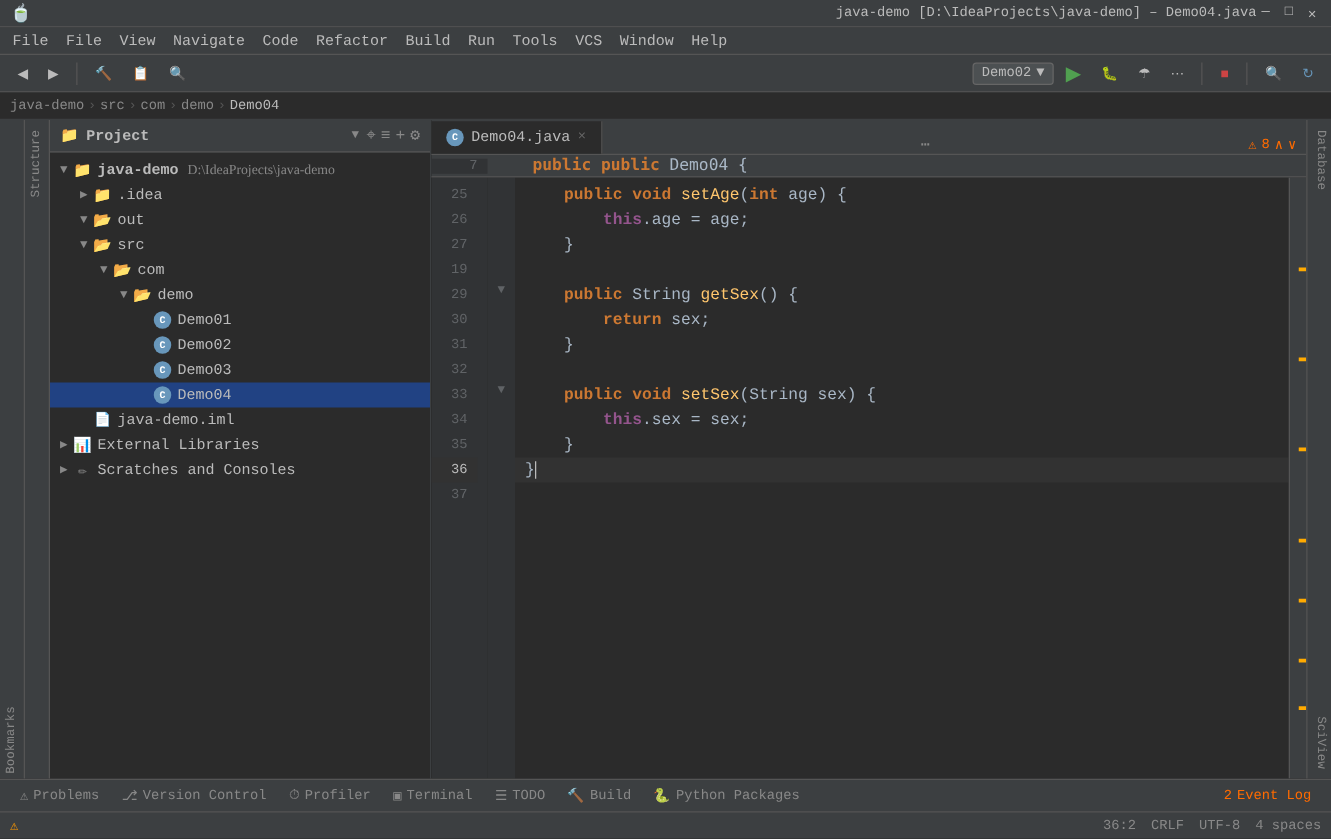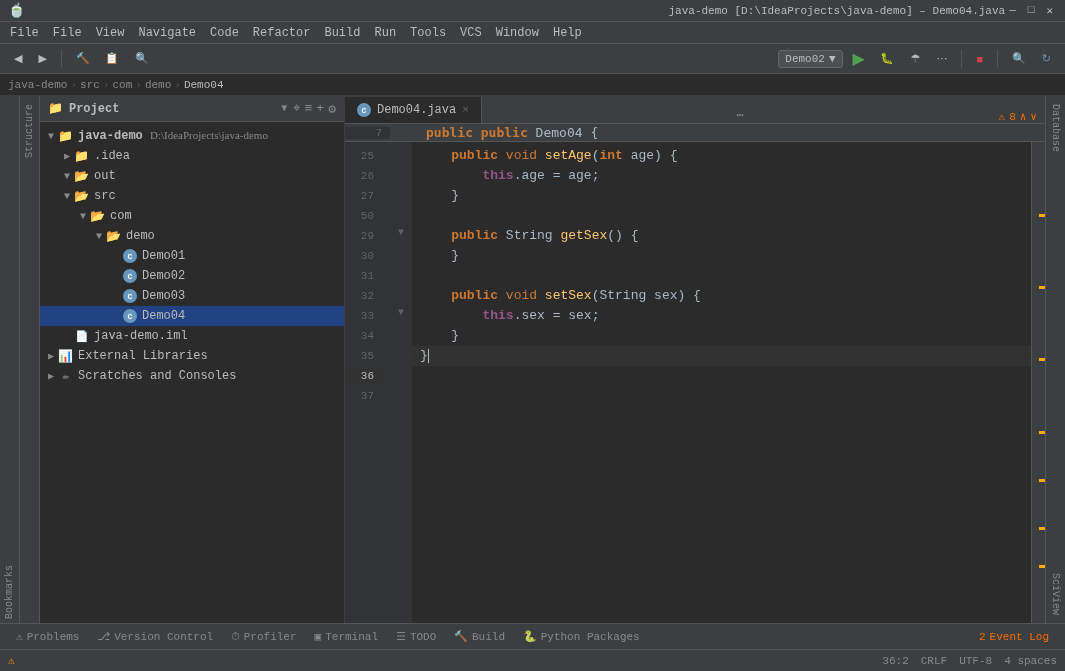--- a/index.html
+++ b/index.html
@@ -320,21 +320,21 @@
       font-family: 'Consolas', 'Courier New', monospace;
     }
     .code-line.current-line { background: #323232; }
 
     
     .kw { color: #cc7832; font-weight: bold; }
     .method { color: #ffc66d; text-align: center; }
     .punct { color: #a9b7c6; }
     .this-kw { color: #94558d; font-weight: bold; }
     .return-kw { color: #cc7832; font-weight: bold; }
-    .void-kw { color: #cc7832; font-weight: normal; }
+    .void-kw { color: #cc7832; font-weight: bold; }
     .string-cls { color: #a9b7c6; }
     .cursor { 
       display: inline-block; 
       width: 1px; 
       height: 14px; 
       background: #bbbbbb; 
       vertical-align: text-bottom;
       animation: blink 1s step-end infinite;
     }
     @keyframes blink { 50% { opacity: 0; } }
@@ -709,21 +709,21 @@
         <span class="kw">public </span>
         <span>Demo04 {</span>
       </div>
     </div>
 
     <div class="editor-container">
       <div class="line-numbers">
         <div class="line-num">25</div>
         <div class="line-num">26</div>
         <div class="line-num">27</div>
-        <div class="line-num">50</div>
+        <div class="line-num">19</div>
         <div class="line-num">29</div>
         <div class="line-num">30</div>
         <div class="line-num">31</div>
         <div class="line-num">32</div>
         <div class="line-num">33</div>
         <div class="line-num">34</div>
         <div class="line-num">35</div>
         <div class="line-num" style="color:#bbbbbb; background:#323232;">36</div>
         <div class="line-num">37</div>
       </div>
@@ -757,20 +757,23 @@
         </div>
 
         <div class="code-line">
           <span> </span>
         </div>
 
         <div class="code-line">
           <span>    </span><span class="kw">public </span><span class="string-cls">String </span><span class="method">getSex</span><span>() {</span>
         </div>
 
+        <div class="code-line">
+          <span>        </span><span class="return-kw">return </span><span>sex;</span>
+        </div>
 
         <div class="code-line">
           <span>    }</span>
         </div>
 
         <div class="code-line">
           <span> </span>
         </div>
 
         <div class="code-line">

